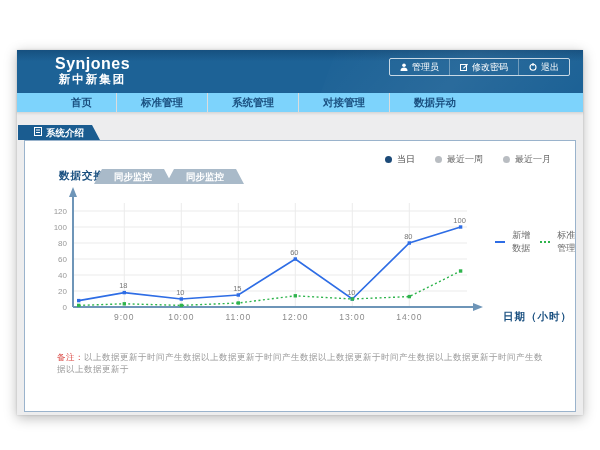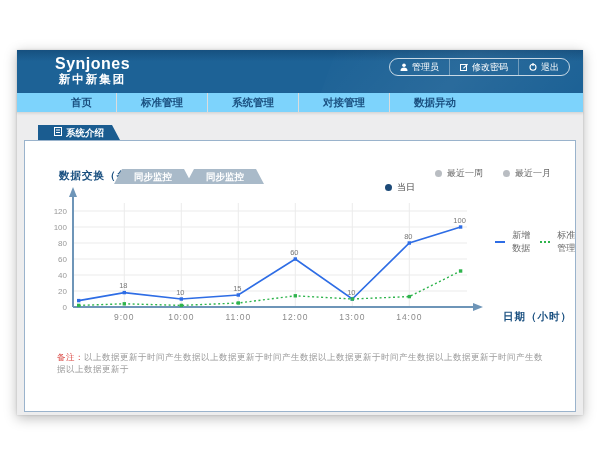--- a/index.html
+++ b/index.html
@@ -14,52 +14,52 @@
     background:linear-gradient(180deg,#16507f 0%,#1d6296 26%,#1d6296 100%); overflow:hidden; }
   .header::after { content:""; position:absolute; left:55%; top:-20px; width:60%; height:200%;
     background:linear-gradient(115deg, rgba(255,255,255,0) 0%, rgba(255,255,255,.06) 40%, rgba(255,255,255,0) 75%);
     transform:skewX(-20deg); }
   .logo { position:absolute; left:38px; top:6px; color:#fff; text-align:center; z-index:2; }
   .logo-primary { font-size:16px; font-weight:bold; letter-spacing:.5px; line-height:16px; display:block; }
   .logo-secondary { font-size:11.5px; font-weight:bold; letter-spacing:2px; line-height:14px; display:block; }
   .app-title { position:absolute; left:130px; top:14px; color:#fff; font-size:14px;
     letter-spacing:1.5px; z-index:2; }
   .user-pill { position:absolute; right:13px; top:8px; height:18px; display:flex; align-items:center;
-    border:1px solid rgba(255,255,255,.75); border-radius:9px; z-index:2; }
+    border:1px solid rgba(255,255,255,.75); border-radius:2px; z-index:2; }
   .user-pill .action { display:flex; align-items:center; gap:4px; padding:0 10px; height:100%;
     color:#fff; font-size:9px; cursor:pointer; }
   .user-pill .action + .action { border-left:1px solid rgba(255,255,255,.35); }
   .user-pill svg { display:block; }
 
   
   .nav { height:20px; background:#7dd3fc; border-bottom:1px solid #d9d9d9; display:flex;
     padding-left:30px; box-shadow:0 1px 2px rgba(0,0,0,.08); position:relative; z-index:1; }
   .nav-item { font-size:10.5px; font-weight:bold; color:#1a5080; line-height:19px;
     padding:0 24px; cursor:pointer; }
   .nav-item + .nav-item { border-left:1px solid #dcdcdc; }
 
   
   .content { position:relative; height:302px; background:#ededee; }
 
-  .tabs { position:absolute; left:21px; top:12px; height:15px; display:flex; z-index:2; }
+  .tabs { position:absolute; left:1px; top:12px; height:15px; display:flex; z-index:2; }
   .tab { height:15px; line-height:15px; font-size:9.5px; font-weight:bold; color:#fff;
     padding:0 16px; cursor:pointer; display:flex; align-items:center; gap:4px; }
   .tab.active { background:#1a5c90; z-index:3;
     clip-path:polygon(0 0, calc(100% - 8px) 0, 100% 100%, 0 100%); }
   .tab.inactive { background:#a9bac9; margin-left:-6px; z-index:1;
     clip-path:polygon(8px 0, calc(100% - 8px) 0, 100% 100%, 0 100%); padding:0 20px;margin-top:44px; }
 
   .panel { position:absolute; left:7px; top:27px; width:552px; height:272px;
     background:#fff; border:1px solid #9ab3cc; }
 
   .radio-group { position:absolute; top:12px; right:24px; display:flex; gap:20px; }
   .radio-option { display:flex; align-items:center; gap:5px; font-size:9px; color:#666; cursor:pointer; }
   .radio-dot { width:7px; height:7px; border-radius:50%; background:#b9bdc2; }
   .radio-option.selected .radio-dot { background:#1c4a78; }
-  .radio-option.selected { color:#444;margin-top:28px; }
+  .radio-option.selected { color:#444; }
 
   .chart-y-label { position:absolute; left:34px; top:28px; font-size:10.5px; font-weight:bold;
     color:#1a5080; letter-spacing:1px; }
   .chart-x-label { position:absolute; left:478px; top:169px; font-size:10.5px; font-weight:bold;
     color:#1a5080; letter-spacing:1px; }
 
   .chart-svg { position:absolute; left:0; top:38px; width:552px; height:150px; }
 
   .chart-legend { position:absolute; left:470px; top:88px; display:flex; gap:9px; }
   .legend-item { display:flex; align-items:center; gap:7px; cursor:pointer; }

